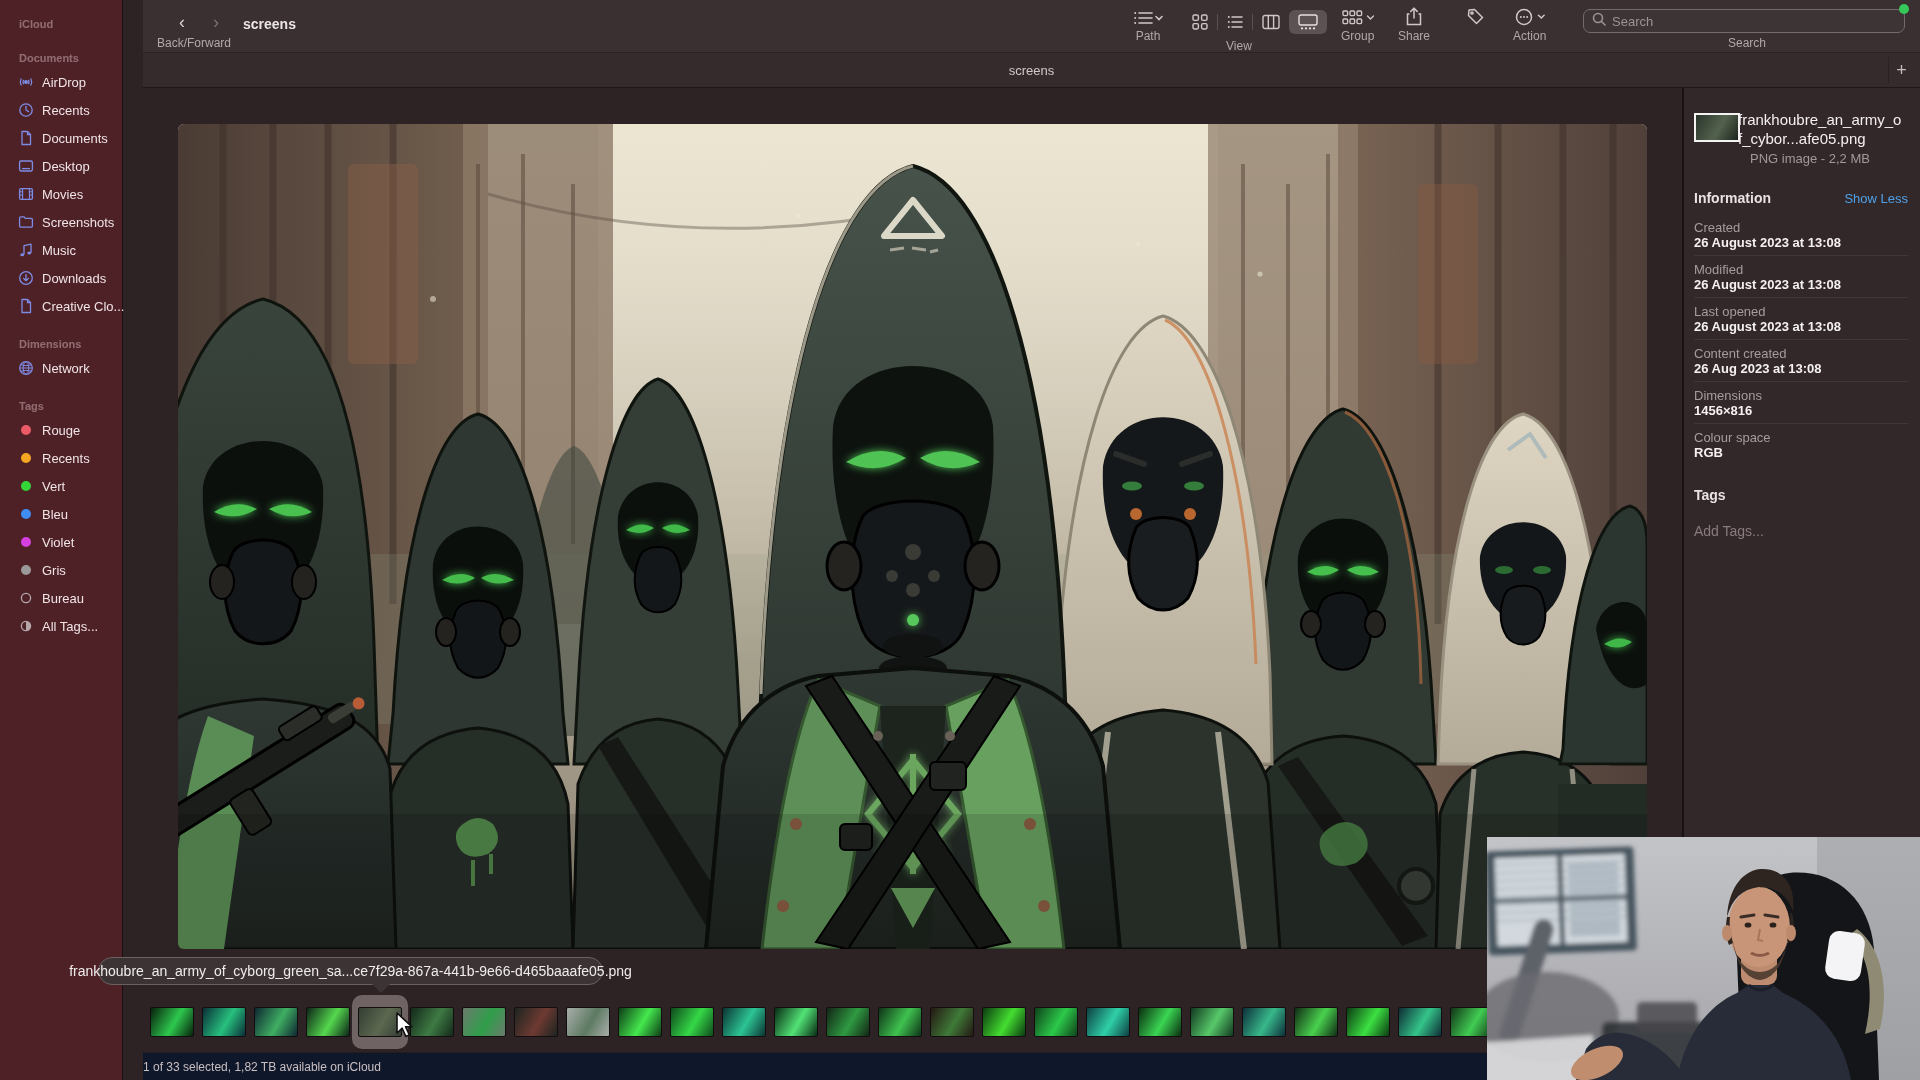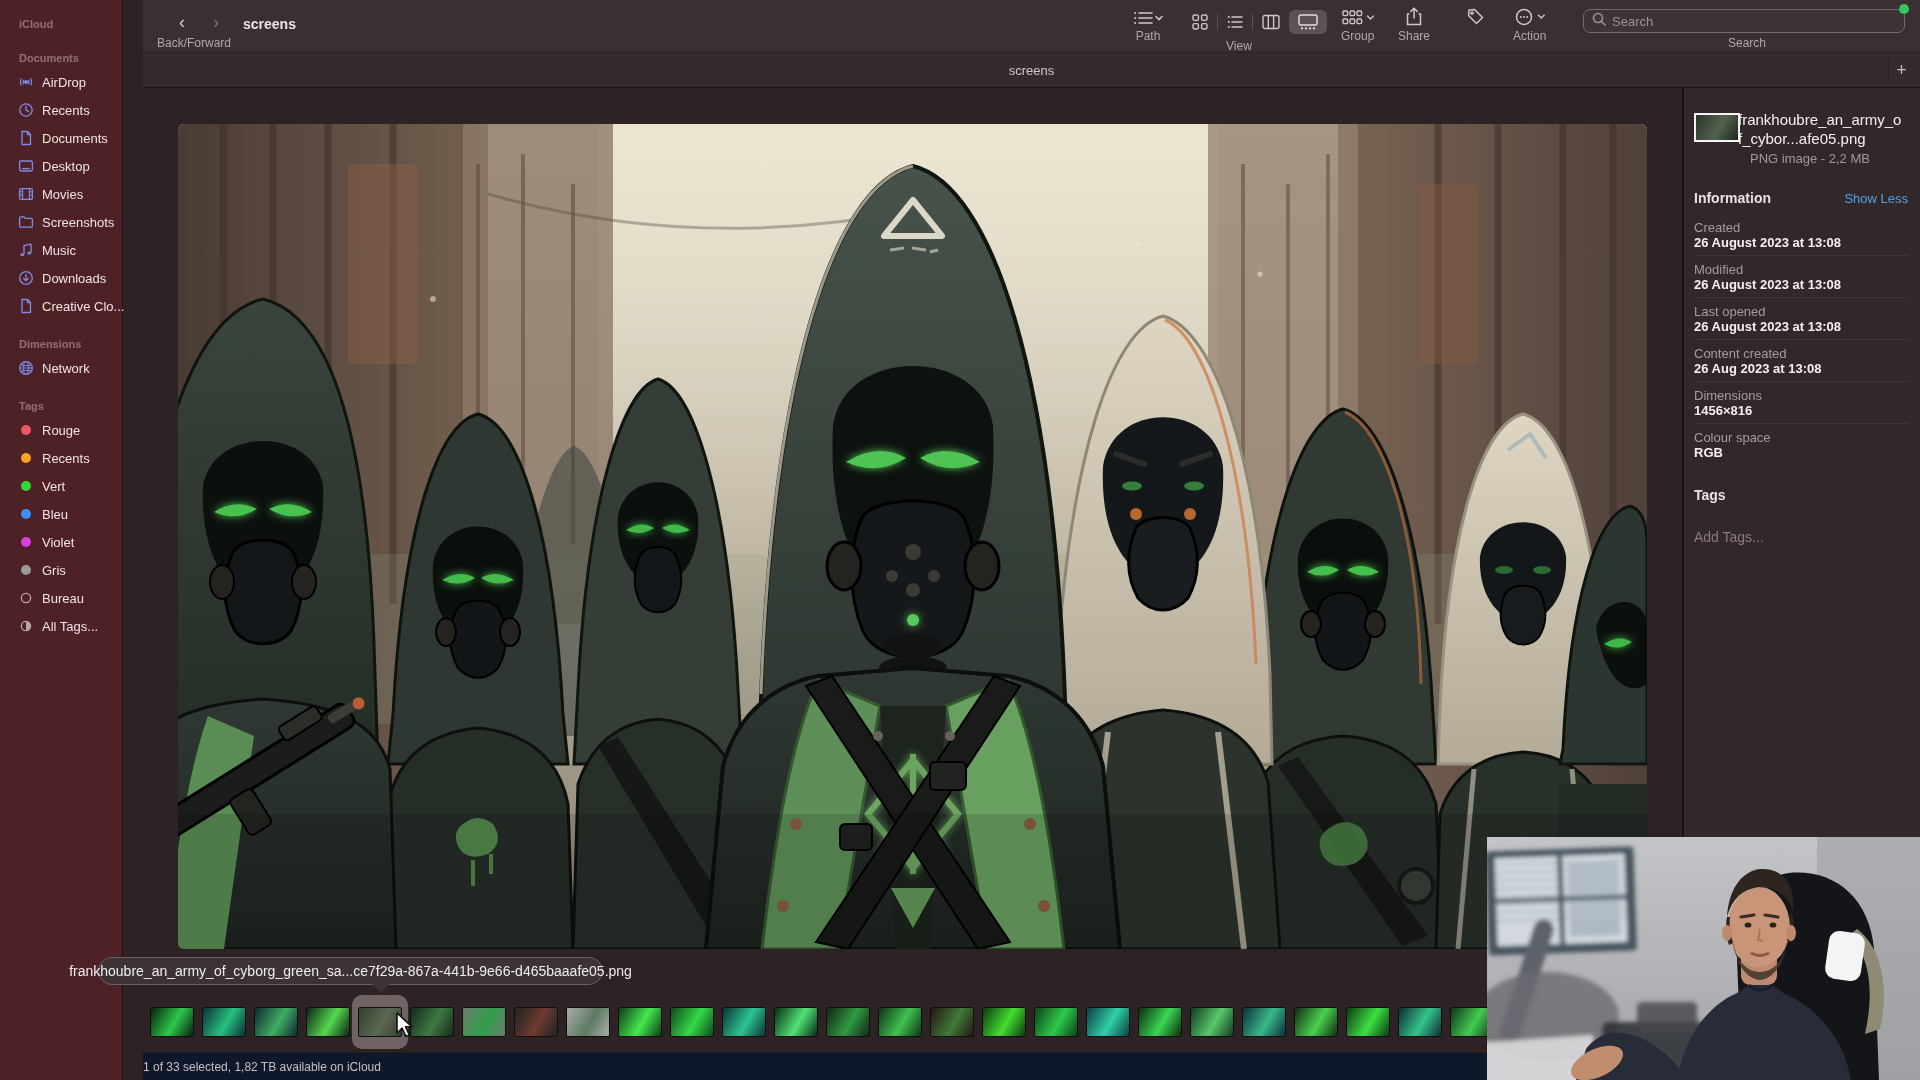--- a/index.html
+++ b/index.html
@@ -68,21 +68,21 @@
   #info-head-row { display:flex; justify-content:space-between; margin-top:24px; align-items:flex-end; }
   #info-header { font-size:14px; font-weight:700; }
   #show-less { font-size:13px; color:#4da0e8; }
   .inforow { display:flex; justify-content:space-between; align-items:baseline;
     padding:6px 0 5px 0; border-top:1px solid rgba(255,255,255,.07);flex-direction:column; }
   .inforow:first-of-type { border-top:0; }
   #info-rows { margin-top:8px; }
   .ir-label { font-size:13px; color:#a79b9d; white-space:nowrap; }
   .ir-value { font-size:13px; font-weight:700; color:#f5f0f1; white-space:nowrap; }
   #tags-header { font-size:14px; font-weight:700; margin-top:22px; }
-  #add-tags { font-size:14px; color:#897b7e; margin-top:26px; }
+  #add-tags { font-size:14px; color:#897b7e; margin-top:20px; }
 
   
   #filmstrip { position:absolute; left:150px; top:997px; height:50px; display:flex; gap:8px;
     align-items:center; z-index:1; }
   .thumb { width:44px; height:30px; border-radius:2px; border:1px solid #120d0e; }
   .thumb-sel { position:absolute; left:-6px; top:-12px; width:56px; height:54px;
     background:#6f6364; border-radius:10px; z-index:-1; }
   .thumb-wrap { position:relative; }
 
   

